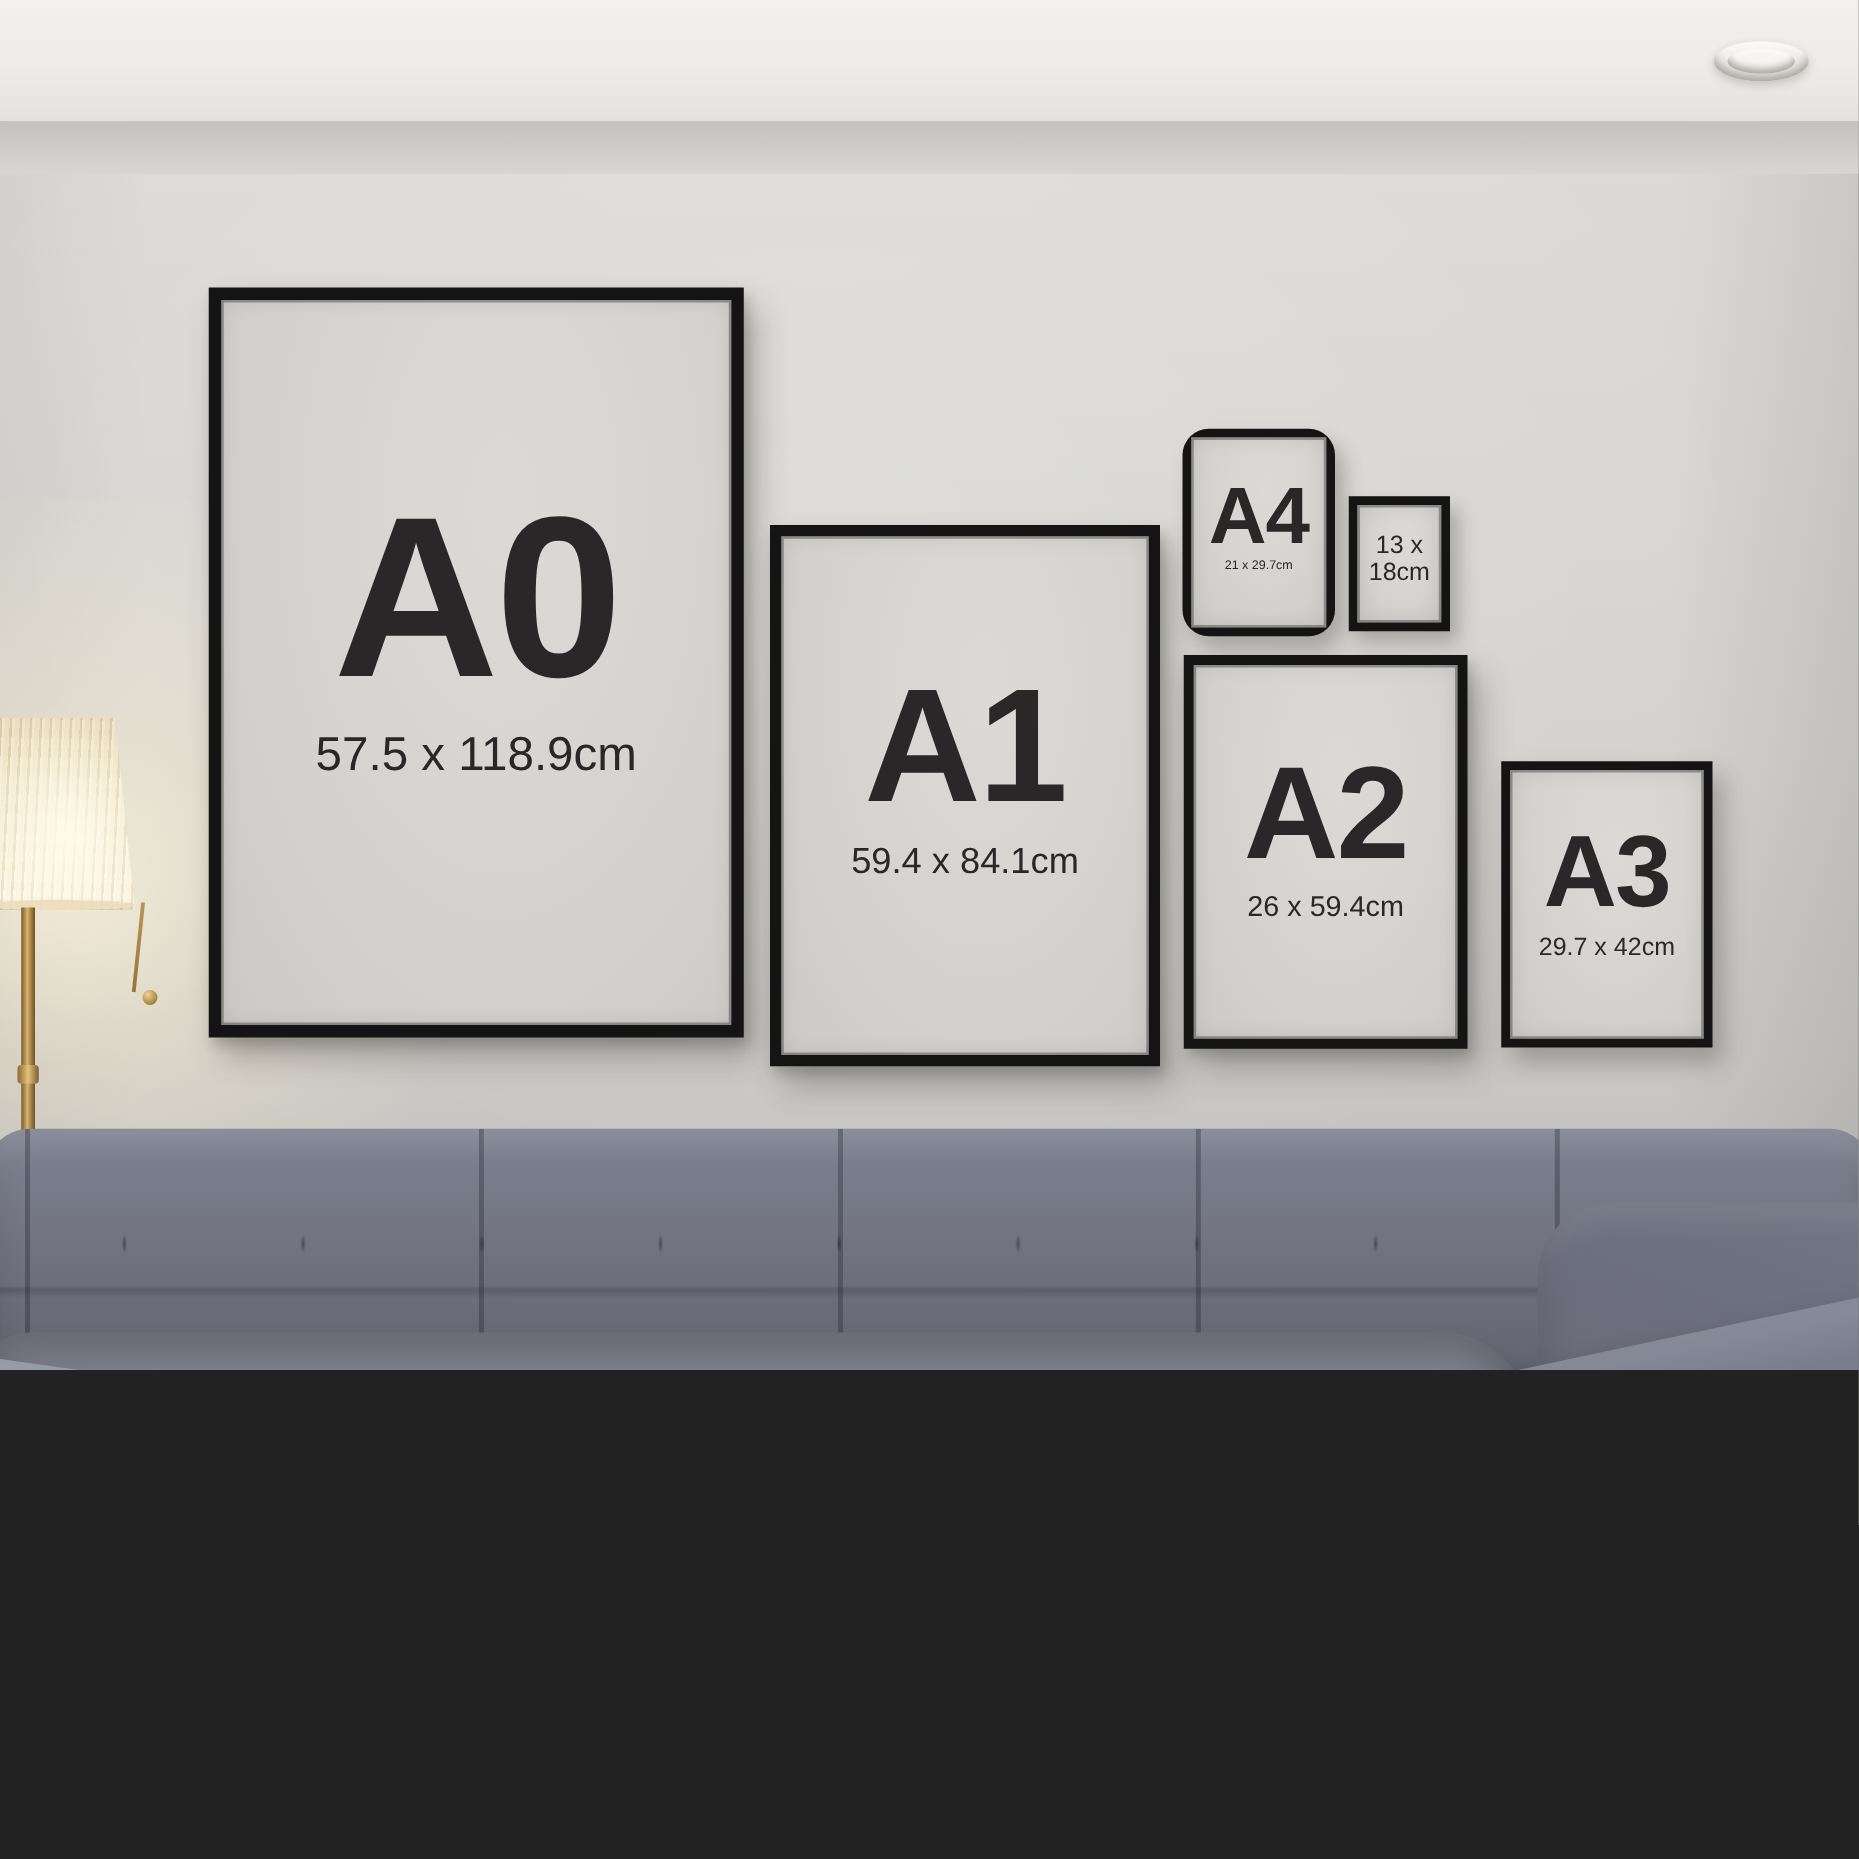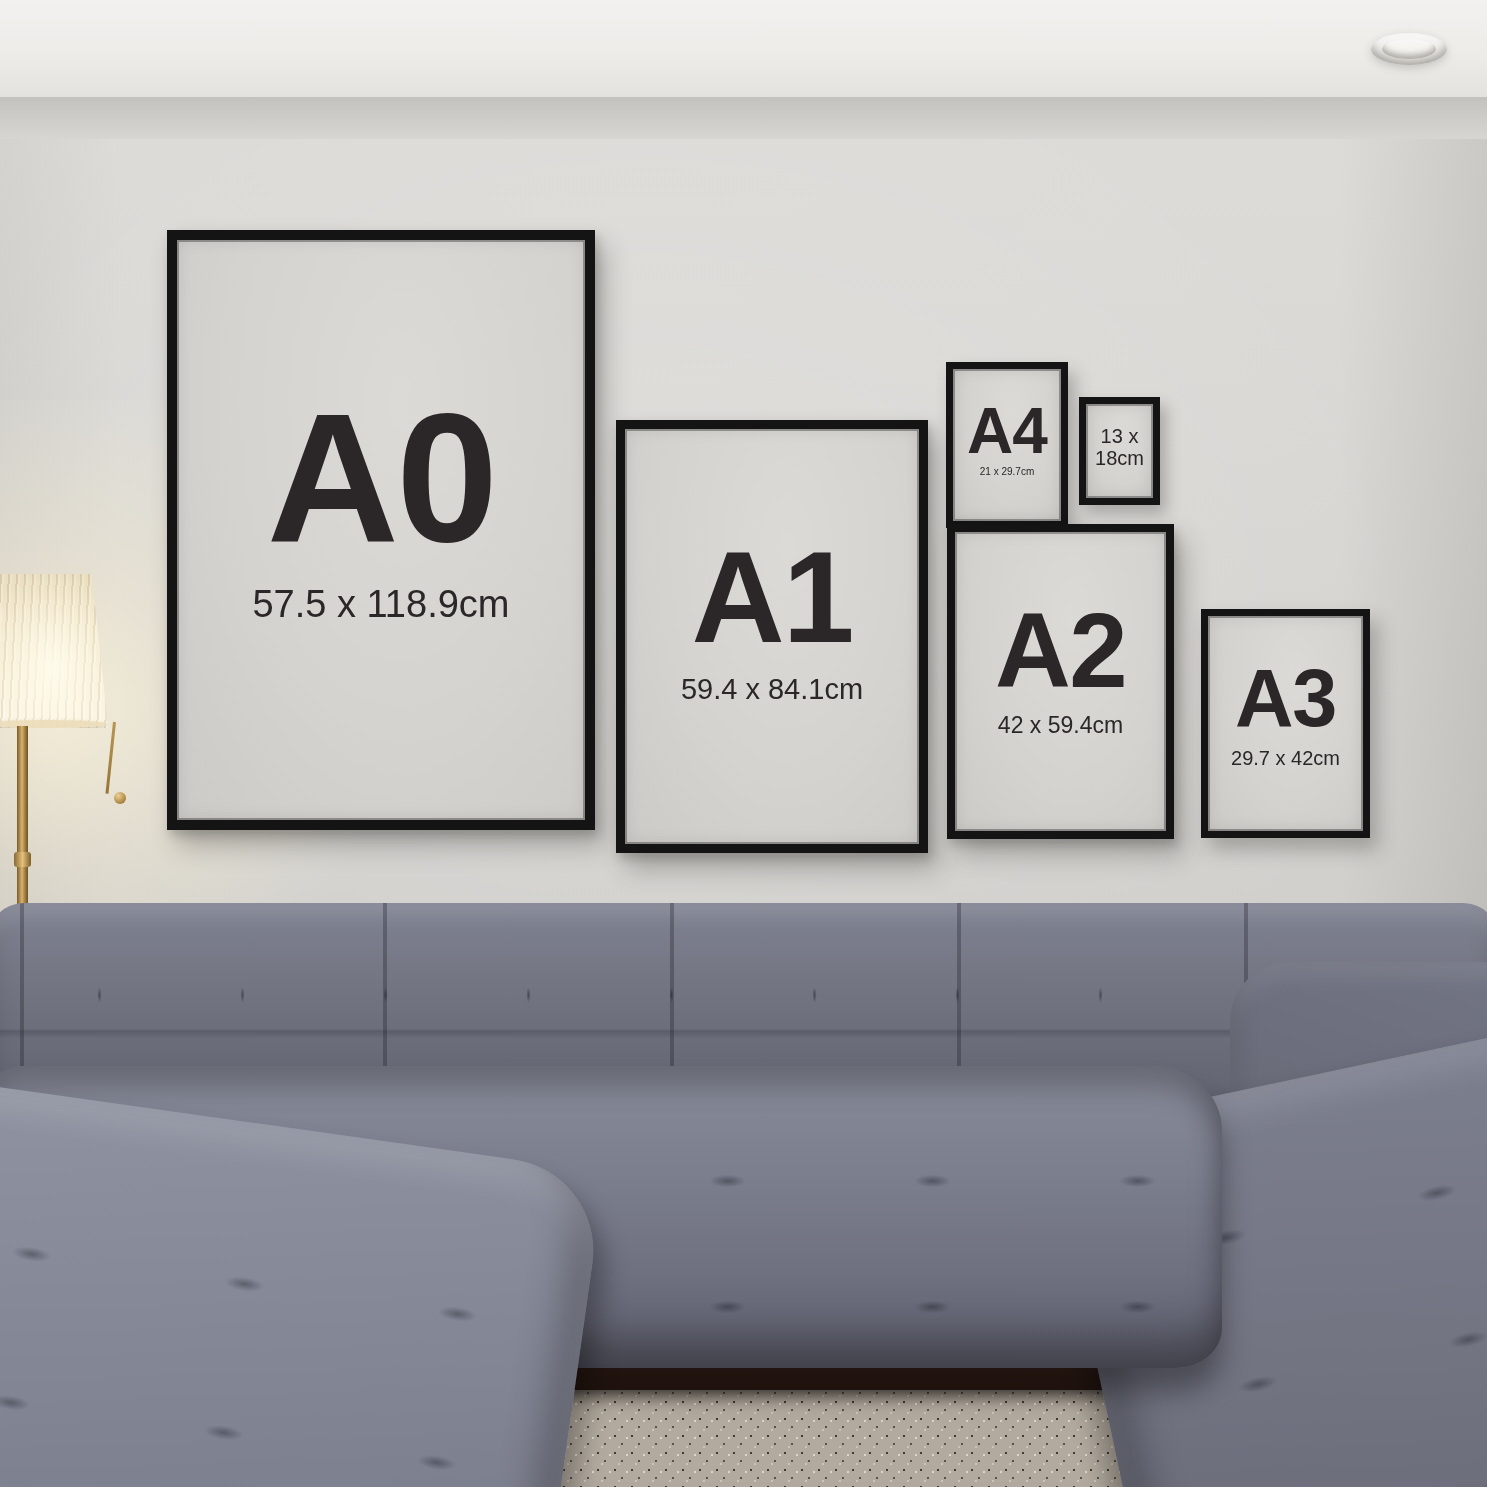--- a/index.html
+++ b/index.html
@@ -1,17 +1,17 @@
 <!DOCTYPE html>
 <html><head>
 <meta charset="utf-8">
 <style>
   html,body{margin:0;padding:0;background:#222;}
   .stage{
-    position:relative;width:1487px;height:1487px;overflow:hidden;
+    position:relative;width:1487px;height:1096px;overflow:hidden;
     font-family:"Liberation Sans", sans-serif;
     background:#d5d4d1;
   }
   .stage *{box-sizing:border-box;}
 
   
   .wall{
     position:absolute;inset:0;
     background:
       radial-gradient(ellipse 1250px 950px at 44% 40%, rgba(255,255,255,0.16), transparent 62%),
@@ -207,38 +207,38 @@
       </div>
     </div>
 
     <div class="frame f-a1" style="left:616px;top:420px;width:312px;height:433px;--bw:9px;">
       <div class="frame-inner">
         <div class="poster-label">A1</div>
         <div class="poster-dims">59.4 x 84.1cm</div>
       </div>
     </div>
 
-    <div class="frame f-a4" style="left:946px;top:362px;width:122px;height:166px;--bw:7px;box-shadow:7px 11px 16px rgba(52,50,46,0.30);">
+    <div class="frame f-a4" style="left:946px;top:343px;width:122px;height:166px;--bw:7px;box-shadow:7px 11px 16px rgba(52,50,46,0.30);border-radius:21px;">
       <div class="frame-inner">
         <div class="poster-label">A4</div>
         <div class="poster-dims">21 x 29.7cm</div>
       </div>
     </div>
 
     <div class="frame f-13" style="left:1079px;top:397px;width:81px;height:108px;--bw:7px;box-shadow:6px 9px 14px rgba(52,50,46,0.30);">
       <div class="frame-inner">
         <div class="poster-dims">13 x</div>
         <div class="poster-dims">18cm</div>
       </div>
     </div>
 
     <div class="frame f-a2" style="left:947px;top:524px;width:227px;height:315px;--bw:8px;">
       <div class="frame-inner">
         <div class="poster-label">A2</div>
-        <div class="poster-dims">42 x 59.4cm</div>
+        <div class="poster-dims">26 x 59.4cm</div>
       </div>
     </div>
 
     <div class="frame f-a3" style="left:1185px;top:609px;width:169px;height:229px;--bw:7px;box-shadow:8px 12px 18px rgba(52,50,46,0.30);margin-left:16px;">
       <div class="frame-inner">
         <div class="poster-label">A3</div>
         <div class="poster-dims">29.7 x 42cm</div>
       </div>
     </div>
 

